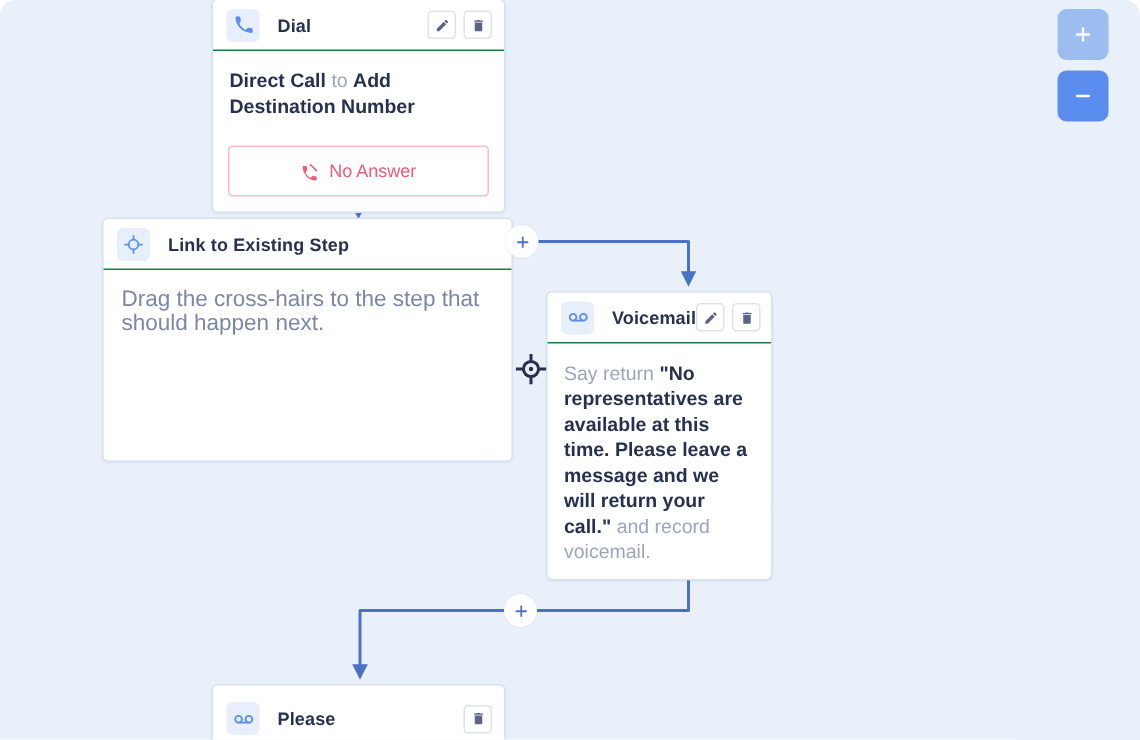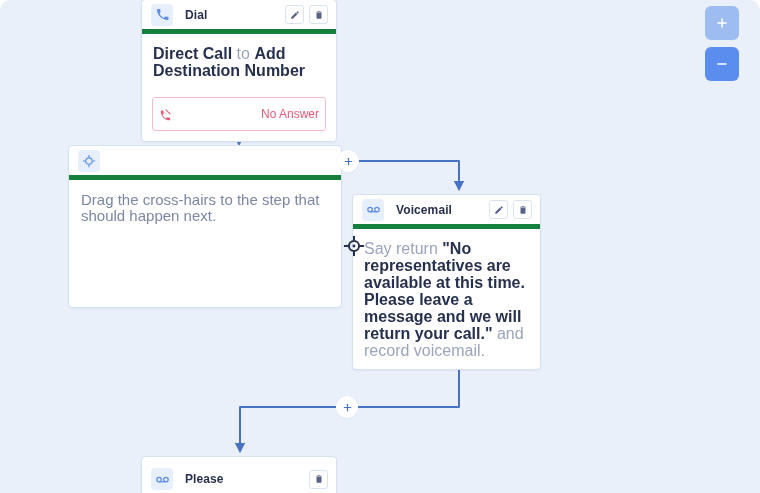--- a/index.html
+++ b/index.html
@@ -41,21 +41,21 @@
     border: 1px solid #d5e0f0;
     border-radius: 4px;
     box-sizing: border-box;
     box-shadow: 0 1px 2px rgba(40, 60, 110, 0.05);
   }
   .card-head {
     display: flex;
     align-items: center;
     height: 34px;
     padding: 0 8px 0 9px;
-    border-bottom: 5px solid #15803d;
+    border-bottom: 1px solid #15803d;
     box-sizing: border-box;
   }
   .head-icon {
     width: 22px;
     height: 22px;
     border-radius: 4px;
     background: #e8effc;
     display: flex;
     align-items: center;
     justify-content: center;
@@ -83,21 +83,21 @@
     display: flex;
     align-items: center;
     justify-content: center;
     padding: 0;
     cursor: pointer;
     box-sizing: border-box;
   }
 
   .card-body {
     padding: 11px 11px 10px 11px;
-    font-size: 16px;
+    font-size: 13px;
     line-height: 17px;
     color: #9aa4bd;
   }
   .card-body b {
     color: #27314f;
     font-weight: bold;
   }
   .card-body .muted {
     color: #9aa4bd;
     font-weight: normal;
@@ -110,30 +110,30 @@
     width: 100%;
     border: 1px solid #f6bcc8;
     border-radius: 3px;
     background: #fff;
     color: #ef5a78;
     font-size: 12px;
     font-family: "Liberation Sans", sans-serif;
     height: 34px;
     display: flex;
     align-items: center;
-    justify-content: space-between;
+    justify-content: center;
     gap: 6px;
     cursor: pointer;
     box-sizing: border-box;
   }
 
   
   #card-dial      { left: 141px; top: -1px;  width: 196px; }
   #card-link      { left: 68px;  top: 145px; width: 274px; height: 163px; }
-  #card-voicemail { left: 352px; top: 194px; width: 189px; }
+  #card-voicemail { left: 364px; top: 194px; width: 151px; }
   #card-hangup    { left: 141px; top: 456px; width: 196px; height: 46px; }
 
   #card-link .card-body {
     font-size: 15px;
     color: #7b87a5;
     line-height: 16px;
     padding: 12px 12px;
   }
 
   
@@ -244,20 +244,21 @@
     <div class="card-head">
       <span class="head-icon">
         <svg width="14" height="14" viewBox="0 0 24 24" fill="none" stroke="#5b8def" stroke-width="2">
           <circle cx="12" cy="12" r="5.5"></circle>
           <line x1="12" y1="1.5" x2="12" y2="6"></line>
           <line x1="12" y1="18" x2="12" y2="22.5"></line>
           <line x1="1.5" y1="12" x2="6" y2="12"></line>
           <line x1="18" y1="12" x2="22.5" y2="12"></line>
         </svg>
       </span>
+      <span class="head-title">Link to Existing Step</span>
     </div>
     <div class="card-body">Drag the cross-hairs to the step that should happen next.</div>
   </div>
 
   <div class="card" id="card-voicemail">
     <div class="card-head">
       <span class="head-icon">
         <svg width="15" height="15" viewBox="0 0 24 24" fill="none" stroke="#5b8def" stroke-width="2">
           <circle cx="6.5" cy="12" r="3.6"></circle>
           <circle cx="17.5" cy="12" r="3.6"></circle>

